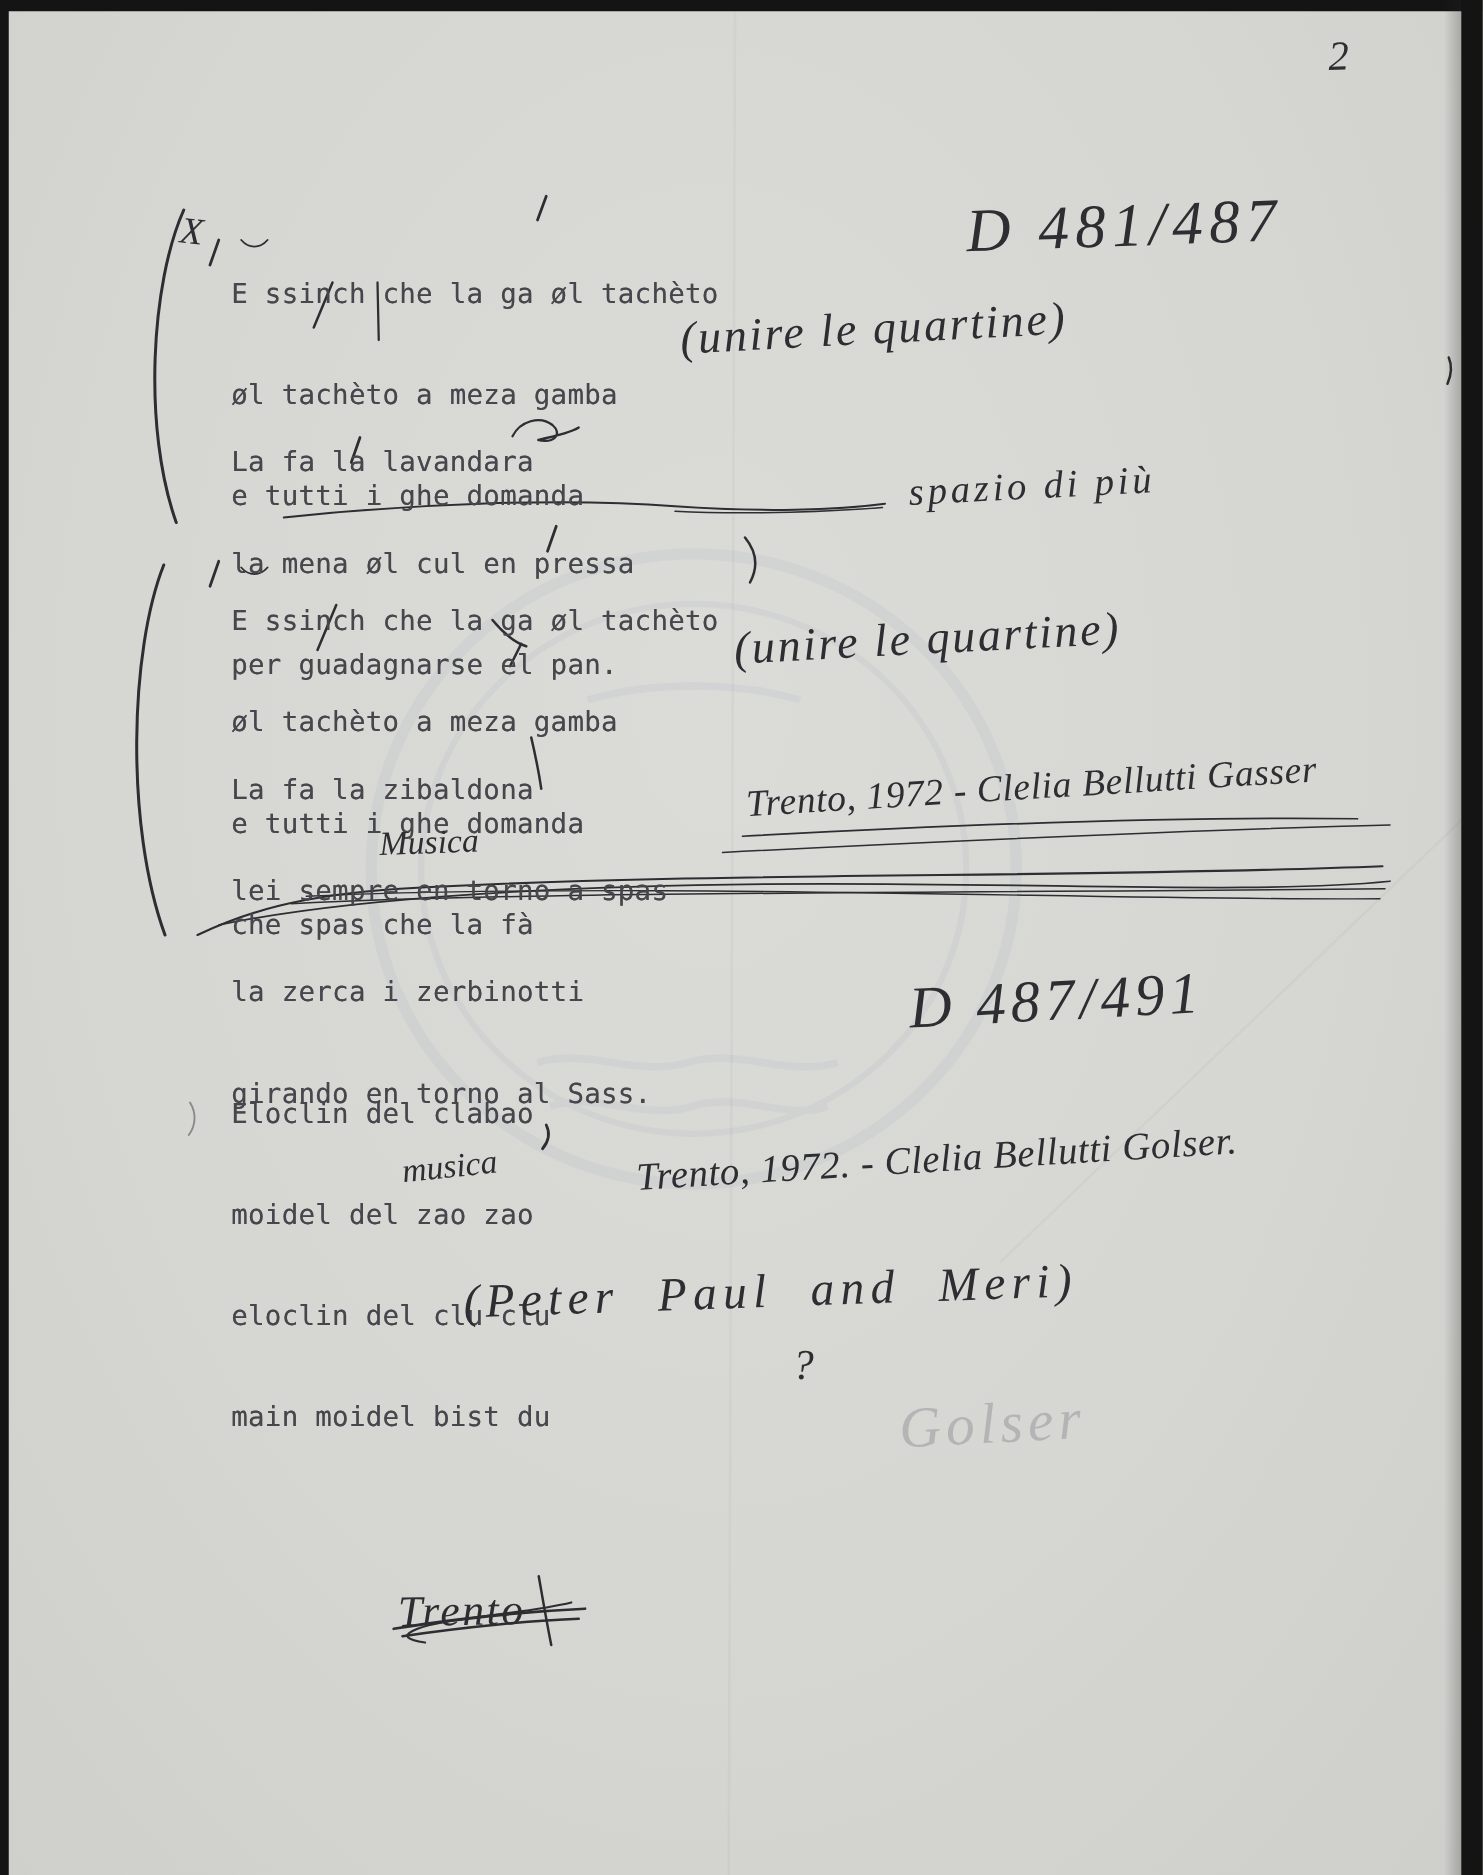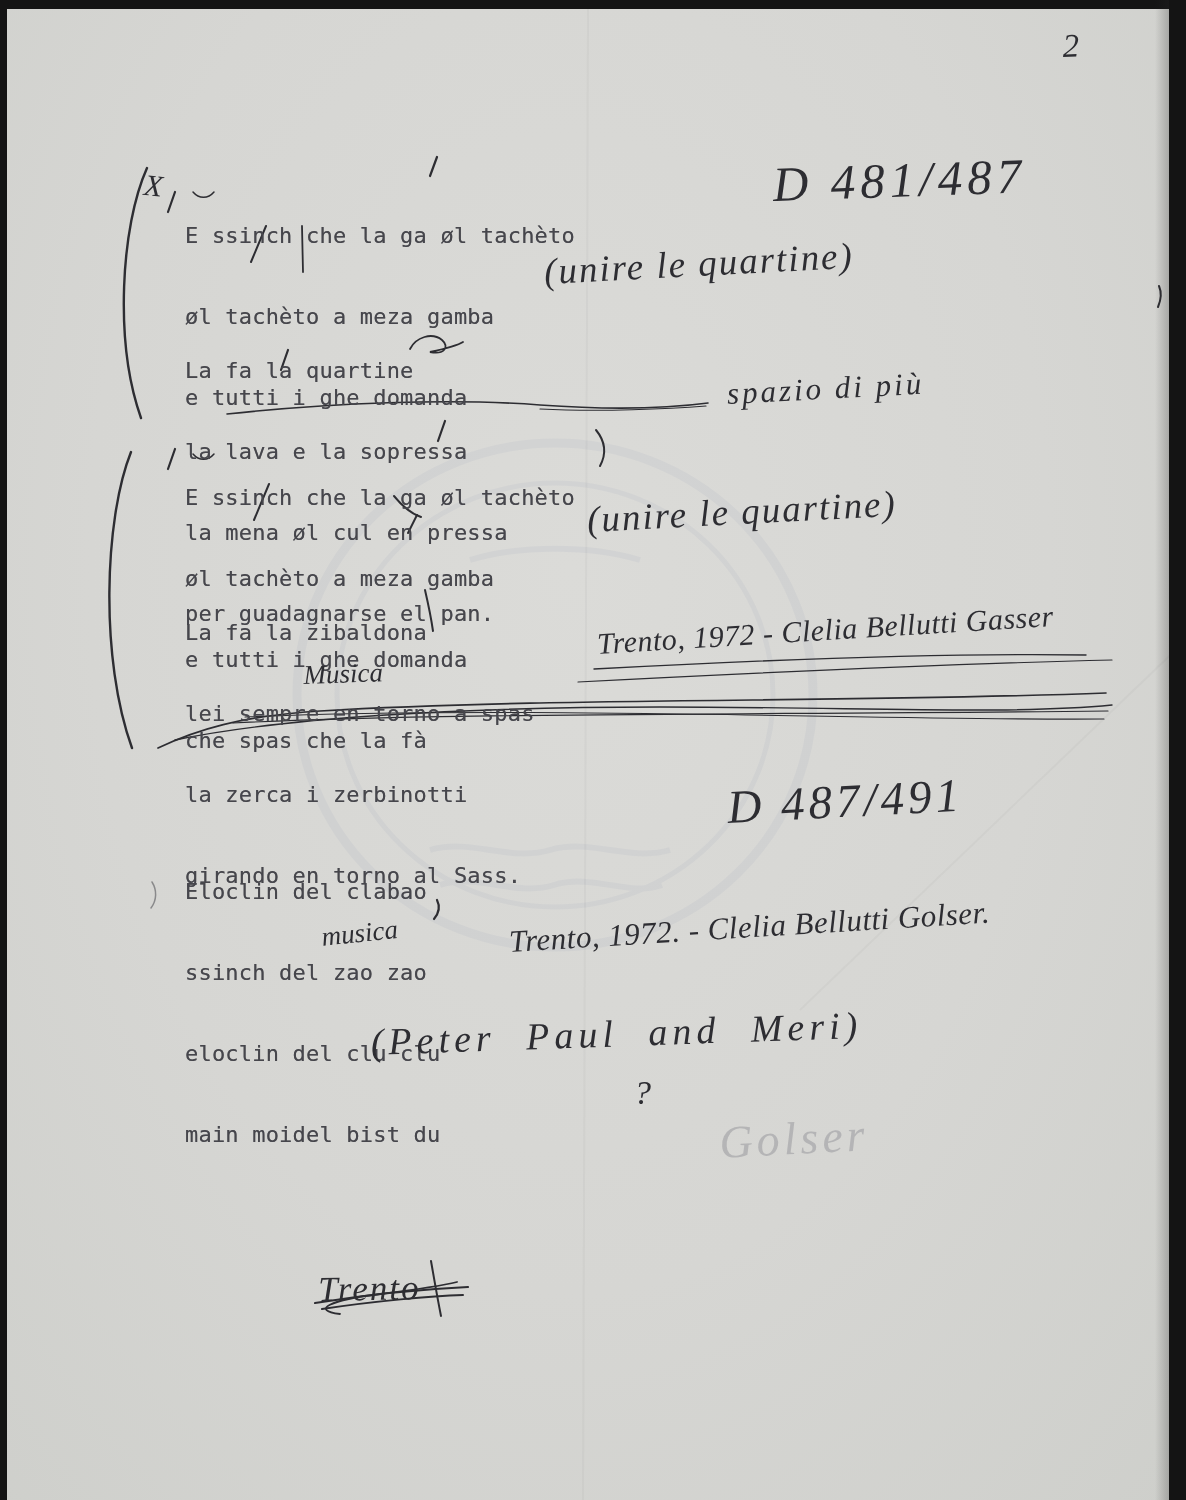--- a/index.html
+++ b/index.html
@@ -129,40 +129,39 @@
       <path d="M152 882 C157 890 157 900 151 908" stroke-width="1.5" opacity=".45"></path>
     </g>
   </svg>
 
   <div class="typed s1">
     <div>E ssinch che la ga øl tachèto</div>
     <div>øl tachèto a meza gamba</div>
     <div>e tutti i ghe domanda</div>
   </div>
   <div class="typed s2">
-    <div>La fa la quartine</div>
-    <div>la lava e la sopressa</div>
+    <div>La fa la lavandara</div>
     <div>la mena øl cul en pressa</div>
     <div>per guadagnarse el pan.</div>
   </div>
   <div class="typed s3">
     <div>E ssinch che la ga øl tachèto</div>
     <div>øl tachèto a meza gamba</div>
     <div>e tutti i ghe domanda</div>
     <div>che spas che la fà</div>
   </div>
   <div class="typed s4">
     <div>La fa la zibaldona</div>
     <div>lei sempre en torno a spas</div>
     <div>la zerca i zerbinotti</div>
     <div>girando en torno al Sass.</div>
   </div>
   <div class="typed s5">
     <div>Eloclin del clabao</div>
-    <div>ssinch del zao zao</div>
+    <div>moidel del zao zao</div>
     <div>eloclin del clu clu</div>
     <div>main moidel bist du</div>
   </div>
 
   <div class="hw hw-pagenum">2</div>
   <div class="hw hw-x">X</div>
   <div class="hw hw-cat1">D 481/487</div>
   <div class="hw hw-unire1">(unire le quartine)</div>
   <div class="hw hw-spazio">spazio di più</div>
   <div class="hw hw-unire2">(unire le quartine)</div>

